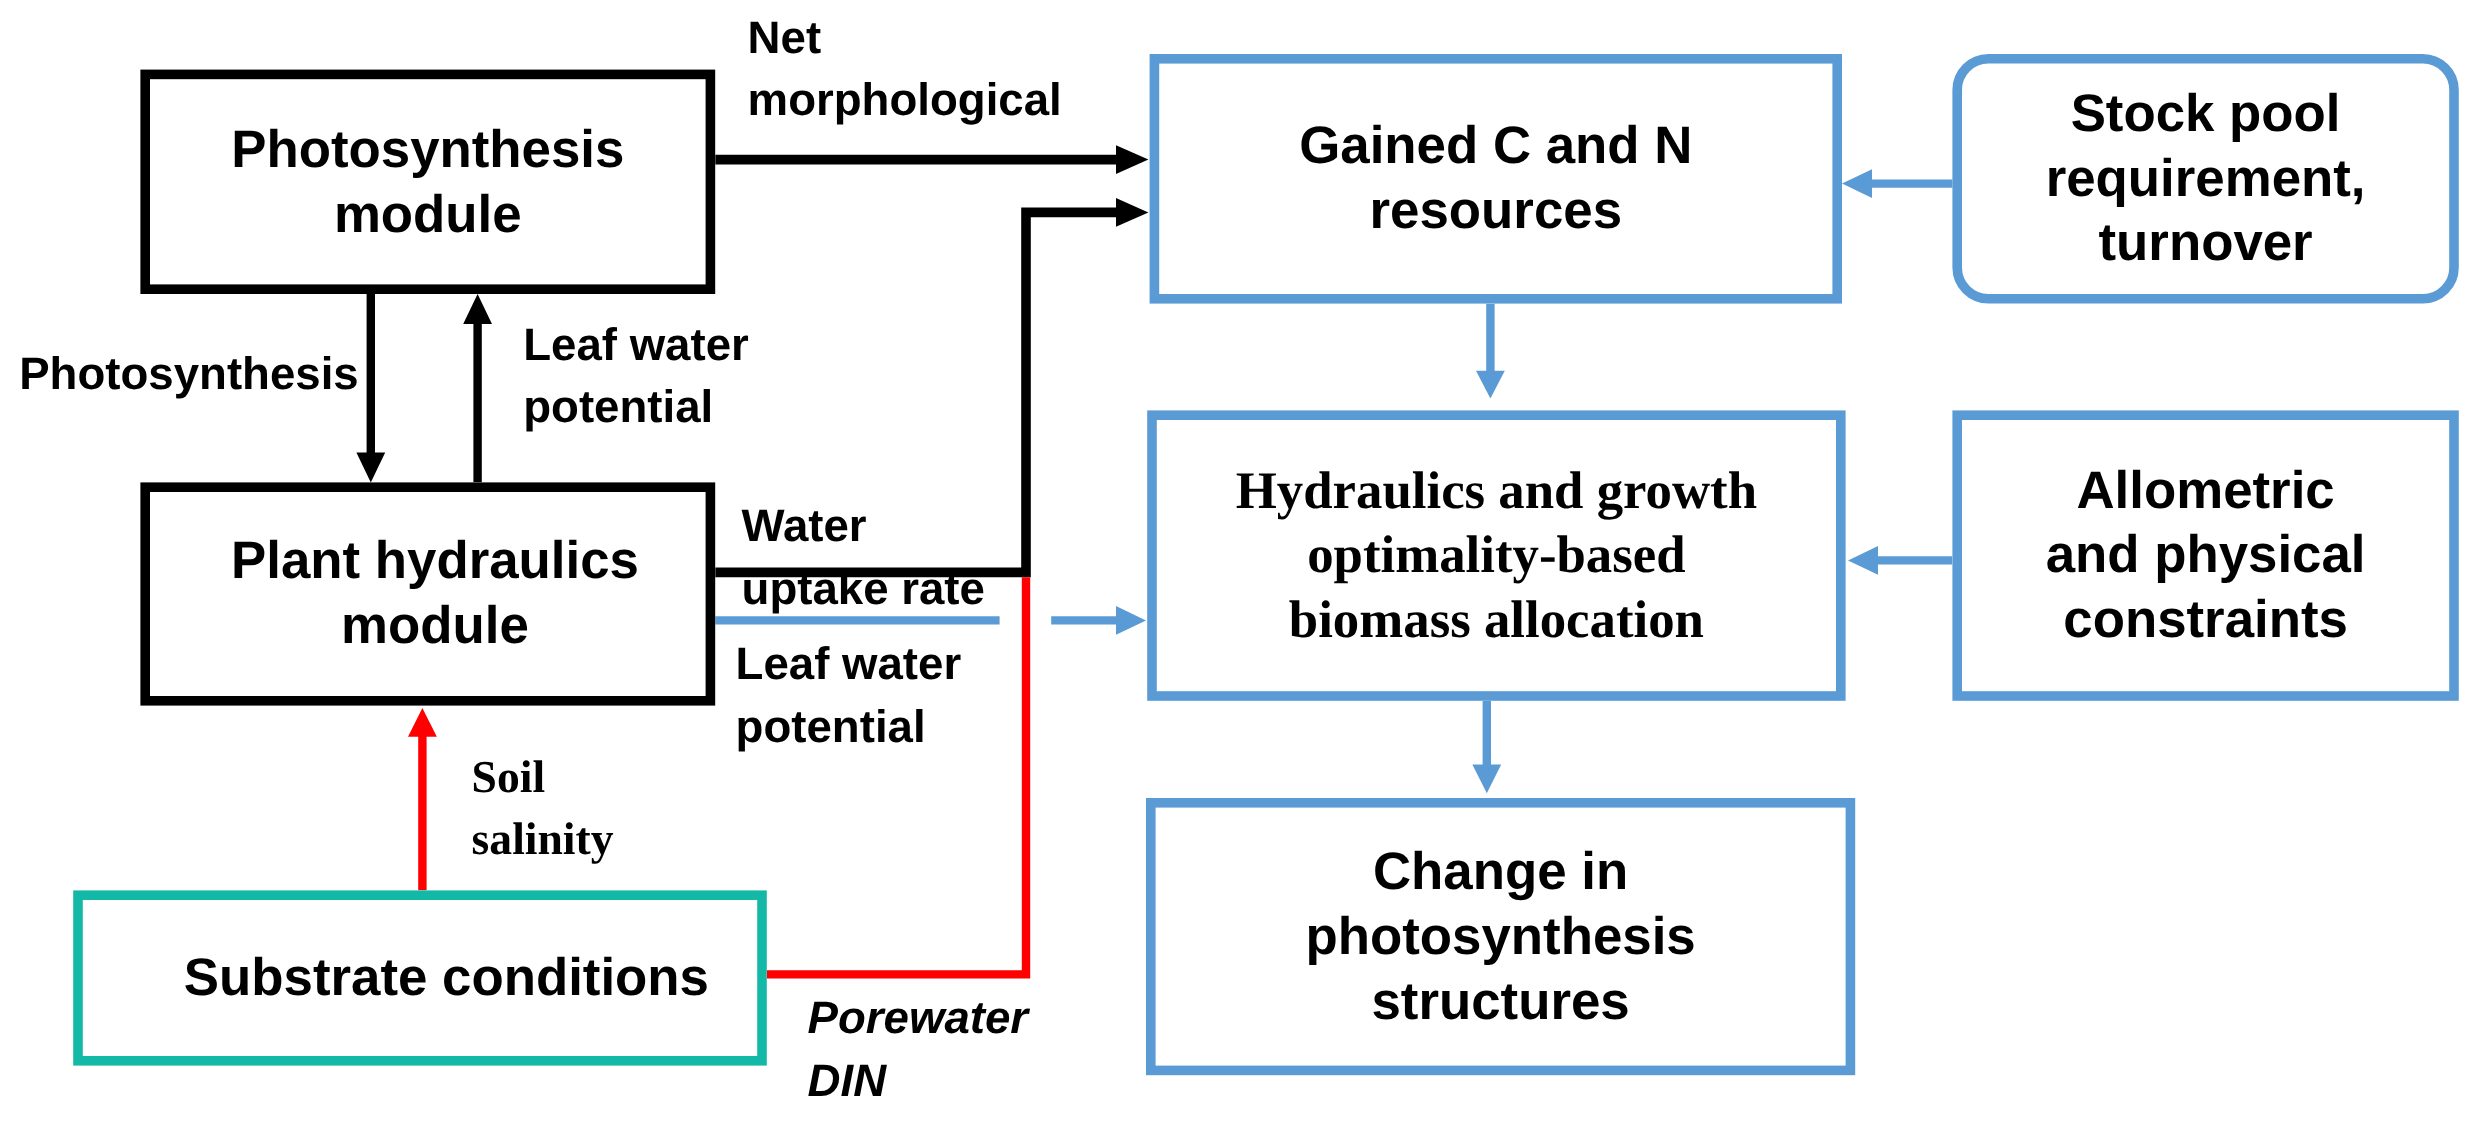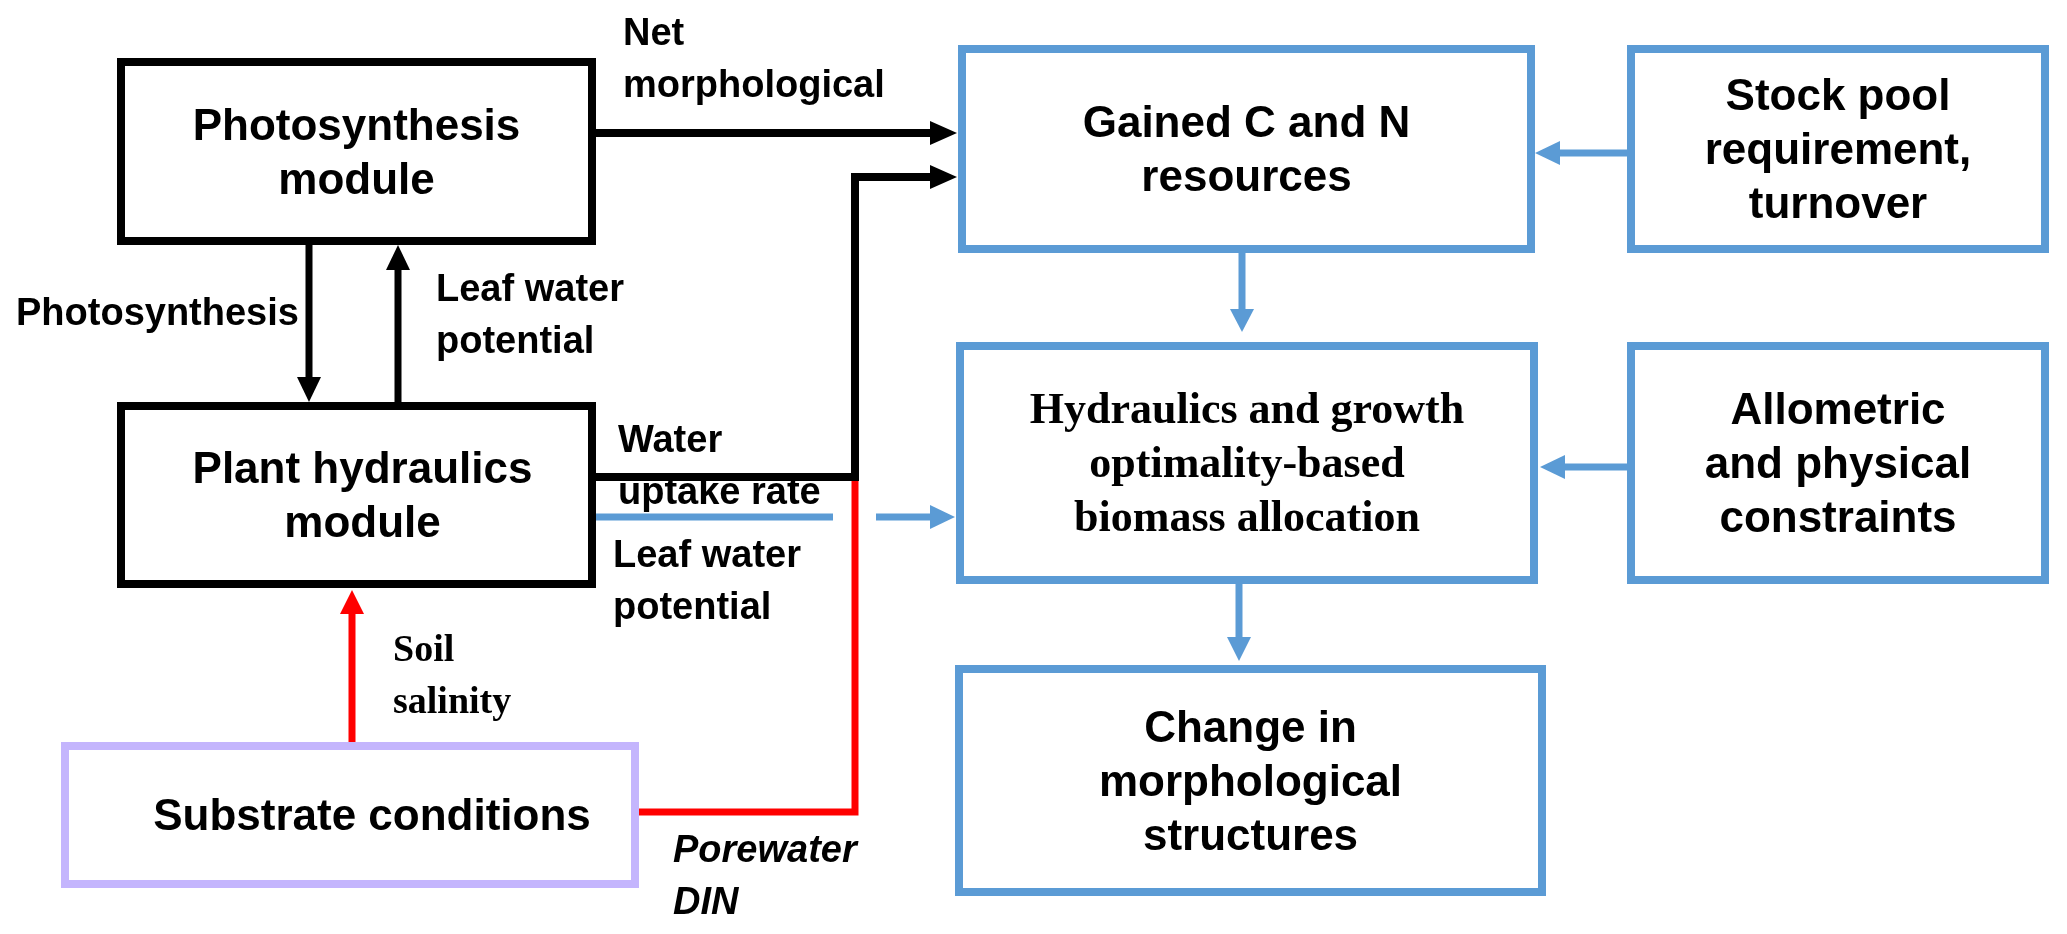--- a/index.html
+++ b/index.html
@@ -3,21 +3,21 @@
 <meta charset="utf-8">
 <style>
   html, body { margin:0; padding:0; background:#ffffff; }
   body { width:2067px; height:934px; position:relative; overflow:hidden;
          font-family:"Liberation Sans", sans-serif; font-weight:bold; color:#000; }
   .box { position:absolute; box-sizing:border-box; background:#fff;
          display:flex; align-items:center; justify-content:center; text-align:center;
          font-size:44px; line-height:54px; white-space:pre-line; }
   .box.black { border:8px solid #000; }
   .box.blue  { border:8px solid #5B9BD5; }
-  .box.red   { border:8px solid #c4b5fd;padding-left:44px; }
+  .box.red   { border:8px solid #14b8a6;padding-left:44px; }
   .label { position:absolute; font-size:38px; line-height:52px; white-space:pre-line; }
   svg.links { position:absolute; left:0; top:0; }
 </style>
 </head>
 <body>
 
 <svg class="links" width="2067" height="934">
   <defs>
     <marker id="ah-black" markerWidth="10" markerHeight="10" refX="9" refY="5" orient="auto" markerUnits="userSpaceOnUse" viewBox="0 0 10 10">
       <path d="M0,0 L10,5 L0,10 z" fill="#000"></path>
@@ -64,31 +64,31 @@
   <polygon points="1227,637 1239,661 1251,637" fill="#5B9BD5"></polygon>
 </svg>
 
 <div class="box black" style="left:117px; top:58px; width:479px; height:187px;">Photosynthesis
 module</div>
 <div class="box black" style="left:117px; top:402px; width:479px; height:186px;padding-left:12px;">Plant hydraulics
 module</div>
 <div class="box red" style="left:61px; top:742px; width:578px; height:146px;">Substrate conditions</div>
 <div class="box blue" style="left:958px; top:45px; width:577px; height:208px;">Gained C and N
 resources</div>
-<div class="box blue" style="left:1627px; top:45px; width:422px; height:208px;">Stock pool
+<div class="box blue" style="left:1627px; top:45px; width:422px; height:208px;border-radius:30px;">Stock pool
 requirement,
 turnover</div>
 <div class="box blue" style="left:956px; top:342px; width:582px; height:242px;font-family:Liberation Serif, serif;">Hydraulics and growth
 optimality-based
 biomass allocation</div>
 <div class="box blue" style="left:1627px; top:342px; width:422px; height:242px;">Allometric
 and physical
 constraints</div>
 <div class="box blue" style="left:955px; top:665px; width:591px; height:231px;">Change in
-morphological
+photosynthesis
 structures</div>
 
 <div class="label" style="left:623px; top:6px;">Net
 morphological</div>
 <div class="label" style="left:16px; top:286px;">Photosynthesis</div>
 <div class="label" style="left:436px; top:262px;">Leaf water
 potential</div>
 <div class="label" style="left:618px; top:366px;margin-top:47px;">Water
 uptake rate</div>
 <div class="label" style="left:613px; top:528px;">Leaf water

